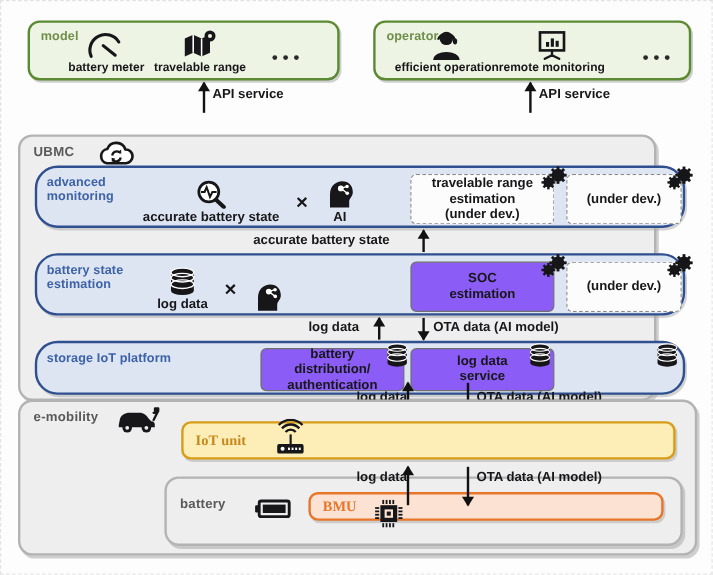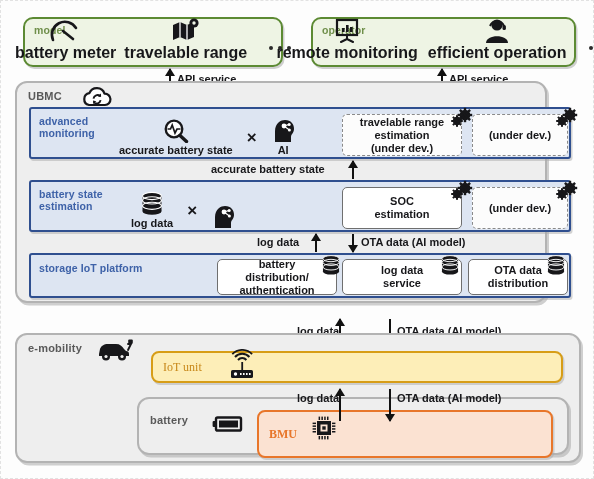--- a/index.html
+++ b/index.html
@@ -18,66 +18,66 @@
   .actor-label{
     position:absolute;left:9px;top:5px;font-size:10.5px;color:#6f8f4a;
     font-weight:600;letter-spacing:.1px;
   }
   .actor-items{
     position:absolute;left:0;right:0;top:14px;bottom:3px;
     display:flex;align-items:flex-end;justify-content:center;gap:0px;
   }
   .actor-item{display:flex;flex-direction:column;align-items:center;justify-content:flex-end;}
   .actor-item .ic{height:26px;display:flex;align-items:flex-end;justify-content:center;}
-  .actor-item .cap{font-size:16px;font-weight:bold;color:#17171a;margin-top:1px;white-space:nowrap;}
+  .actor-item .cap{font-size:10px;font-weight:bold;color:#17171a;margin-top:1px;white-space:nowrap;}
   .dots{display:flex;gap:5px;align-items:center;padding-bottom:12px;}
   .dots i{width:4px;height:4px;border-radius:50%;background:#2a2a2a;display:block;}
 
   
   .grey-box{
     background:#eeeeee;border:2.5px solid #b3b3b3;border-radius:12px;
     box-shadow:2px 2.5px 0 rgba(170,170,170,.55);
   }
   .grey-label{
     position:absolute;left:11px;top:7px;font-size:11px;color:#595959;
     font-weight:600;letter-spacing:.2px;
   }
 
   
   .blue-panel{
-    background:#dde5f2;border:2.5px solid #2f4f8f;border-radius:3px;
+    background:#dde5f2;border:2.5px solid #2f4f8f;border-radius:19px;
     box-shadow:1.5px 2px 0 rgba(170,170,170,.5);
   }
   .blue-label{
     position:absolute;left:8px;top:6px;font-size:10.5px;color:#3e62a8;
     font-weight:bold;line-height:12px;letter-spacing:.1px;
   }
 
   
   .card{
-    background:#ffffff;border:1.6px solid #6f6f6f;border-radius:5px;
+    background:#8b5cf6;border:1.6px solid #6f6f6f;border-radius:5px;
     display:flex;align-items:center;justify-content:center;text-align:center;
     font-size:11px;font-weight:bold;color:#17171a;line-height:13px;
   }
   .card.dashed{border:1.8px dashed #8a8a8a;background:#fcfcfc;}
 
   
   .formula{position:absolute;display:flex;align-items:flex-end;gap:0;}
   .f-item{display:flex;flex-direction:column;align-items:center;}
   .f-item .ic{height:26px;display:flex;align-items:flex-end;justify-content:center;}
   .f-item .cap{font-size:11px;font-weight:bold;color:#17171a;margin-top:1px;white-space:nowrap;}
   .times{font-size:17px;font-weight:bold;color:#17171a;padding:0 14px 10px 14px;line-height:1;}
 
   
   .iot-box{
     background:#fdeeb8;border:2.5px solid #d79d17;border-radius:8px;
     box-shadow:1.5px 2px 0 rgba(170,170,170,.5);
   }
   .iot-label{position:absolute;left:10px;top:50%;transform:translateY(-50%);
-    font-size:12px;font-weight:normal;color:#c8881a;font-family:"Liberation Serif",serif;}
+    font-size:12px;font-weight:bold;color:#c8881a;font-family:"Liberation Serif",serif;}
   .bmu-box{
     background:#fbe2d2;border:2.5px solid #e8762a;border-radius:8px;
     box-shadow:1.5px 2px 0 rgba(170,170,170,.5);
   }
   .bmu-label{position:absolute;left:10px;top:50%;transform:translateY(-50%);
     font-size:12px;font-weight:bold;color:#e8762a;font-family:"Liberation Serif",serif;}
 
   
   .arrow{position:absolute;width:2.4px;background:#111;}
   .arrow.up::after{content:"";position:absolute;left:50%;top:-1px;transform:translateX(-50%);
@@ -122,58 +122,58 @@
         <i></i>
           <i></i>
           <i></i>
       </div>
     </div>
   </div>
 
   <div class="abs actor-box" style="left:310px;top:16px;width:265px;height:50px;">
     <span class="actor-label">operator</span>
     <div class="actor-items">
+      <div class="actor-item">
+        <span class="ic">
+          <svg width="28" height="25" viewBox="0 0 28 25">
+            <circle cx="14" cy="7" r="5.6" fill="#17171a"></circle>
+            <path d="M3 25 C3 16 25 16 25 25 Z" fill="#17171a"></path>
+            <path d="M7 8 A7.6 7.6 0 0 1 21 8" fill="none" stroke="#17171a" stroke-width="2"></path>
+            <rect x="19.5" y="7" width="3.4" height="5" rx="1.5" fill="#17171a"></rect>
+          </svg>
+        </span>
+        <span class="cap">efficient operation</span>
+      </div>
       <div class="actor-item" style="margin-right:10px;">
         <span class="ic">
           <svg width="30" height="25" viewBox="0 0 30 25">
             <rect x="5" y="2" width="20" height="15" fill="none" stroke="#17171a" stroke-width="2.2"></rect>
             <rect x="10" y="10" width="2.6" height="4" fill="#17171a"></rect>
             <rect x="14" y="7" width="2.6" height="7" fill="#17171a"></rect>
             <rect x="18" y="9" width="2.6" height="5" fill="#17171a"></rect>
             <path d="M15 17 L15 21 M15 21 L9 24 M15 21 L21 24" stroke="#17171a" stroke-width="2" stroke-linecap="round"></path>
           </svg>
         </span>
         <span class="cap">remote monitoring</span>
       </div>
-      <div class="actor-item">
-        <span class="ic">
-          <svg width="28" height="25" viewBox="0 0 28 25">
-            <circle cx="14" cy="7" r="5.6" fill="#17171a"></circle>
-            <path d="M3 25 C3 16 25 16 25 25 Z" fill="#17171a"></path>
-            <path d="M7 8 A7.6 7.6 0 0 1 21 8" fill="none" stroke="#17171a" stroke-width="2"></path>
-            <rect x="19.5" y="7" width="3.4" height="5" rx="1.5" fill="#17171a"></rect>
-          </svg>
-        </span>
-        <span class="cap">efficient operation</span>
-      </div>
       <div class="dots" style="margin-left:22px;">
         <i></i>
           <i></i>
           <i></i>
       </div>
     </div>
   </div>
 
   <div class="abs arrow up" style="left:168px;top:68px;height:25px;"></div>
   <span class="abs arrow-cap" style="left:176px;top:72px;">API service</span>
 
   <div class="abs arrow up" style="left:440px;top:68px;height:25px;"></div>
   <span class="abs arrow-cap" style="left:448px;top:72px;">API service</span>
 
-  <div class="abs grey-box" style="left:14px;top:80px;width:532px;height:222px;text-decoration:underline;">
+  <div class="abs grey-box" style="left:14px;top:111px;width:532px;height:222px;text-decoration:underline;">
     <span class="grey-label">UBMC</span>
     <span class="abs" style="left:62px;top:2px;">
       <svg width="36" height="24" viewBox="0 0 36 24">
         <path d="M10 20 A6 6 0 0 1 10.4 8.2 A8 8 0 0 1 25.5 8.6 A5.7 5.7 0 0 1 26 20 Z" fill="#fff" stroke="#17171a" stroke-width="2.2" stroke-linejoin="round"></path>
         <path d="M14.5 13.6 A4 4 0 0 1 21.2 11.2" fill="none" stroke="#17171a" stroke-width="1.9"></path>
         <path d="M21.6 15.2 A4 4 0 0 1 14.9 17.4" fill="none" stroke="#17171a" stroke-width="1.9"></path>
         <path d="M21.9 8.6 L22.1 12.1 L18.8 11.3 Z" fill="#17171a"></path>
         <path d="M14.2 18.9 L14 15.4 L17.3 16.2 Z" fill="#17171a"></path>
       </svg>
     </span>
@@ -414,26 +414,20 @@
             <ellipse cx="13" cy="14.8" rx="9.5" ry="3.6"></ellipse>
               <rect x="3.5" y="15.8" width="19" height="4.4"></rect>
             <ellipse cx="13" cy="20.2" rx="9.5" ry="3.6"></ellipse>
           </g>
           <ellipse cx="13" cy="5" rx="9.5" ry="3.6" fill="none" stroke="#fff" stroke-width="1.1"></ellipse>
           <ellipse cx="13" cy="9.4" rx="9.5" ry="3.6" fill="none" stroke="#fff" stroke-width="1.1"></ellipse>
           <ellipse cx="13" cy="14.8" rx="9.5" ry="3.6" fill="none" stroke="#fff" stroke-width="1.1"></ellipse>
         </svg>
       </span>
 
-      <div class="abs card" style="left:437px;top:4px;width:100px;height:36px;">
-        <span>
-          <span>OTA data</span><br>
-          <span>distribution</span>
-        </span>
-      </div>
       <span class="gear" style="left:514px;top:-1px;">
         <svg width="22" height="22" viewBox="0 0 26 25">
           <g fill="#17171a">
             <ellipse cx="13" cy="5" rx="9.5" ry="3.6"></ellipse>
               <rect x="3.5" y="5" width="19" height="4.4"></rect>
             <ellipse cx="13" cy="9.4" rx="9.5" ry="3.6"></ellipse>
               <rect x="3.5" y="10.4" width="19" height="4.4"></rect>
             <ellipse cx="13" cy="14.8" rx="9.5" ry="3.6"></ellipse>
               <rect x="3.5" y="15.8" width="19" height="4.4"></rect>
             <ellipse cx="13" cy="20.2" rx="9.5" ry="3.6"></ellipse>
@@ -486,21 +480,21 @@
     <div class="abs grey-box" style="left:120px;top:62px;width:432px;height:58px;">
       <span class="grey-label" style="top:15px;">battery</span>
       <span class="abs" style="left:72px;top:15px;">
         <svg width="34" height="20" viewBox="0 0 34 20">
           <rect x="5" y="3.5" width="25" height="13" rx="1.6" fill="none" stroke="#17171a" stroke-width="2.4"></rect>
           <rect x="8" y="6.5" width="19" height="7" fill="#17171a"></rect>
           <rect x="1.6" y="7" width="3.4" height="6" rx="1" fill="#17171a"></rect>
         </svg>
       </span>
 
-      <div class="abs bmu-box" style="left:118px;top:11px;width:296px;height:48px;">
+      <div class="abs bmu-box" style="left:118px;top:11px;width:296px;height:24px;">
         <span class="bmu-label">BMU</span>
         <span class="abs" style="left:52px;top:3px;">
           <svg width="26" height="26" viewBox="0 0 26 26">
             <rect x="6" y="6" width="14" height="14" fill="#17171a"></rect>
             <rect x="9.5" y="9.5" width="7" height="7" fill="#fbe2d2"></rect>
             <rect x="11.3" y="11.3" width="3.4" height="3.4" fill="#17171a"></rect>
             <g fill="#17171a">
               <rect x="7.6" y="1.6" width="1.5" height="3.4"></rect>
                 <rect x="10.4" y="1.6" width="1.5" height="3.4"></rect>
               <rect x="13.2" y="1.6" width="1.5" height="3.4"></rect>

